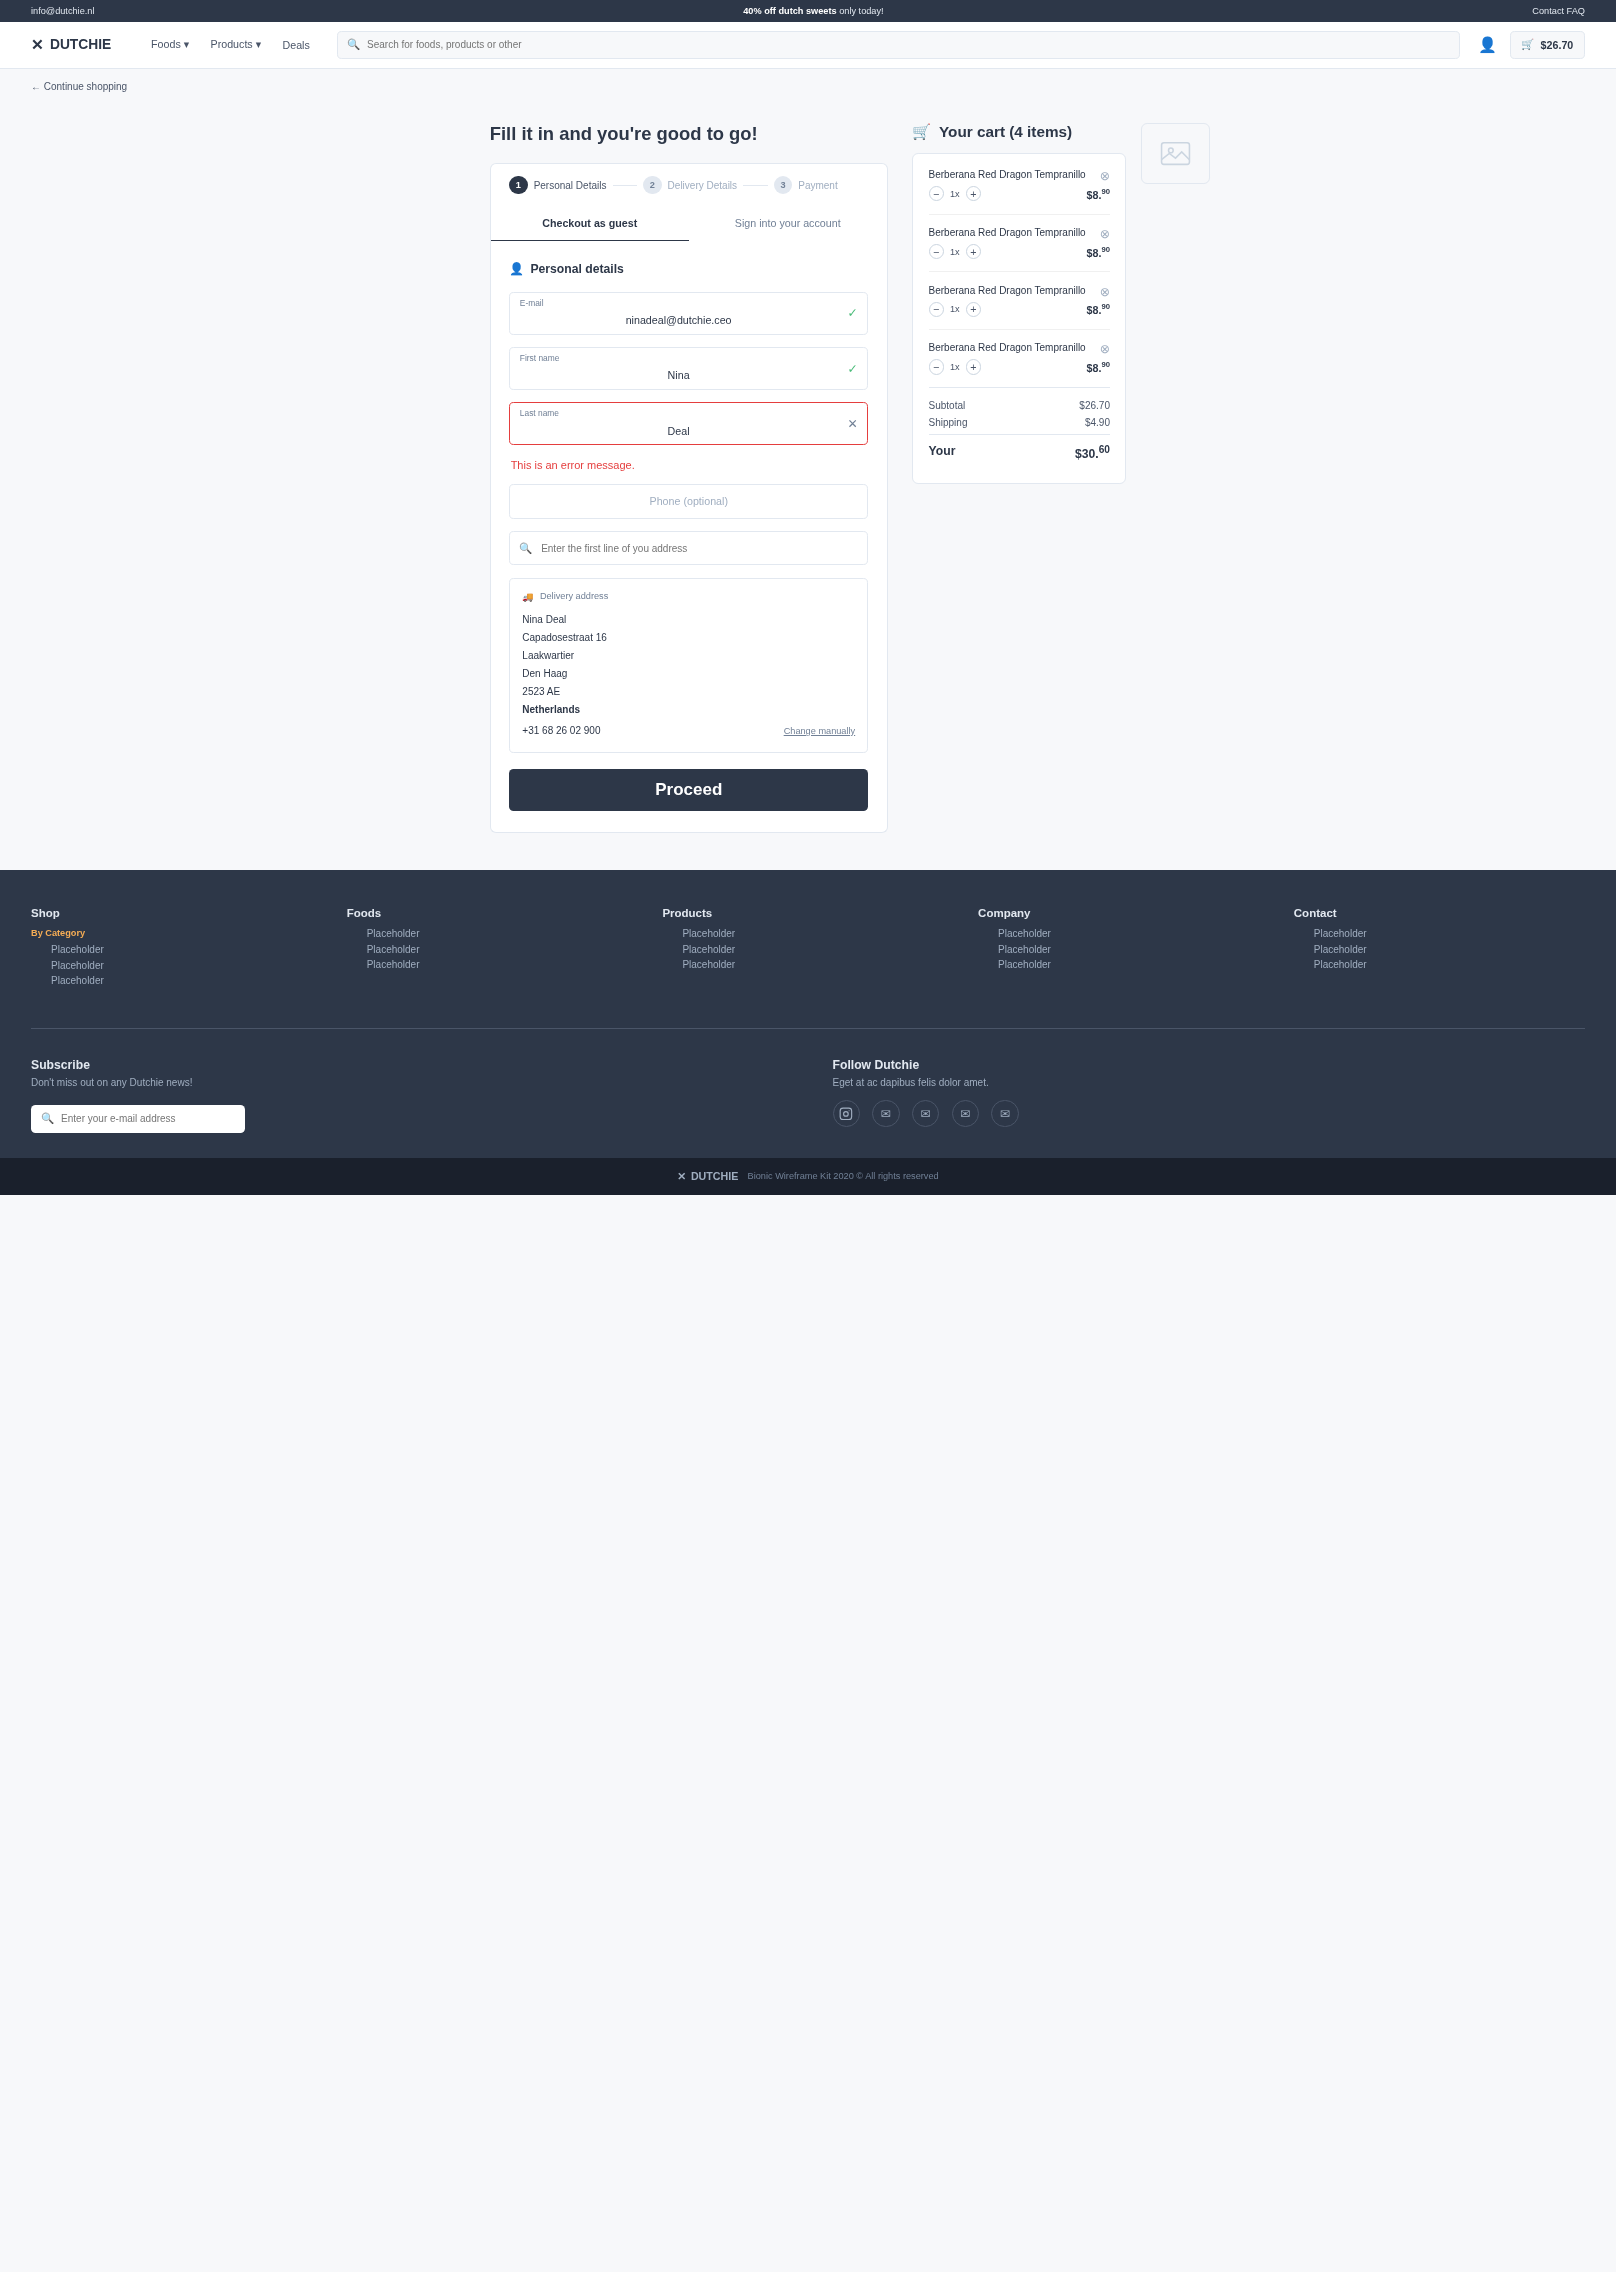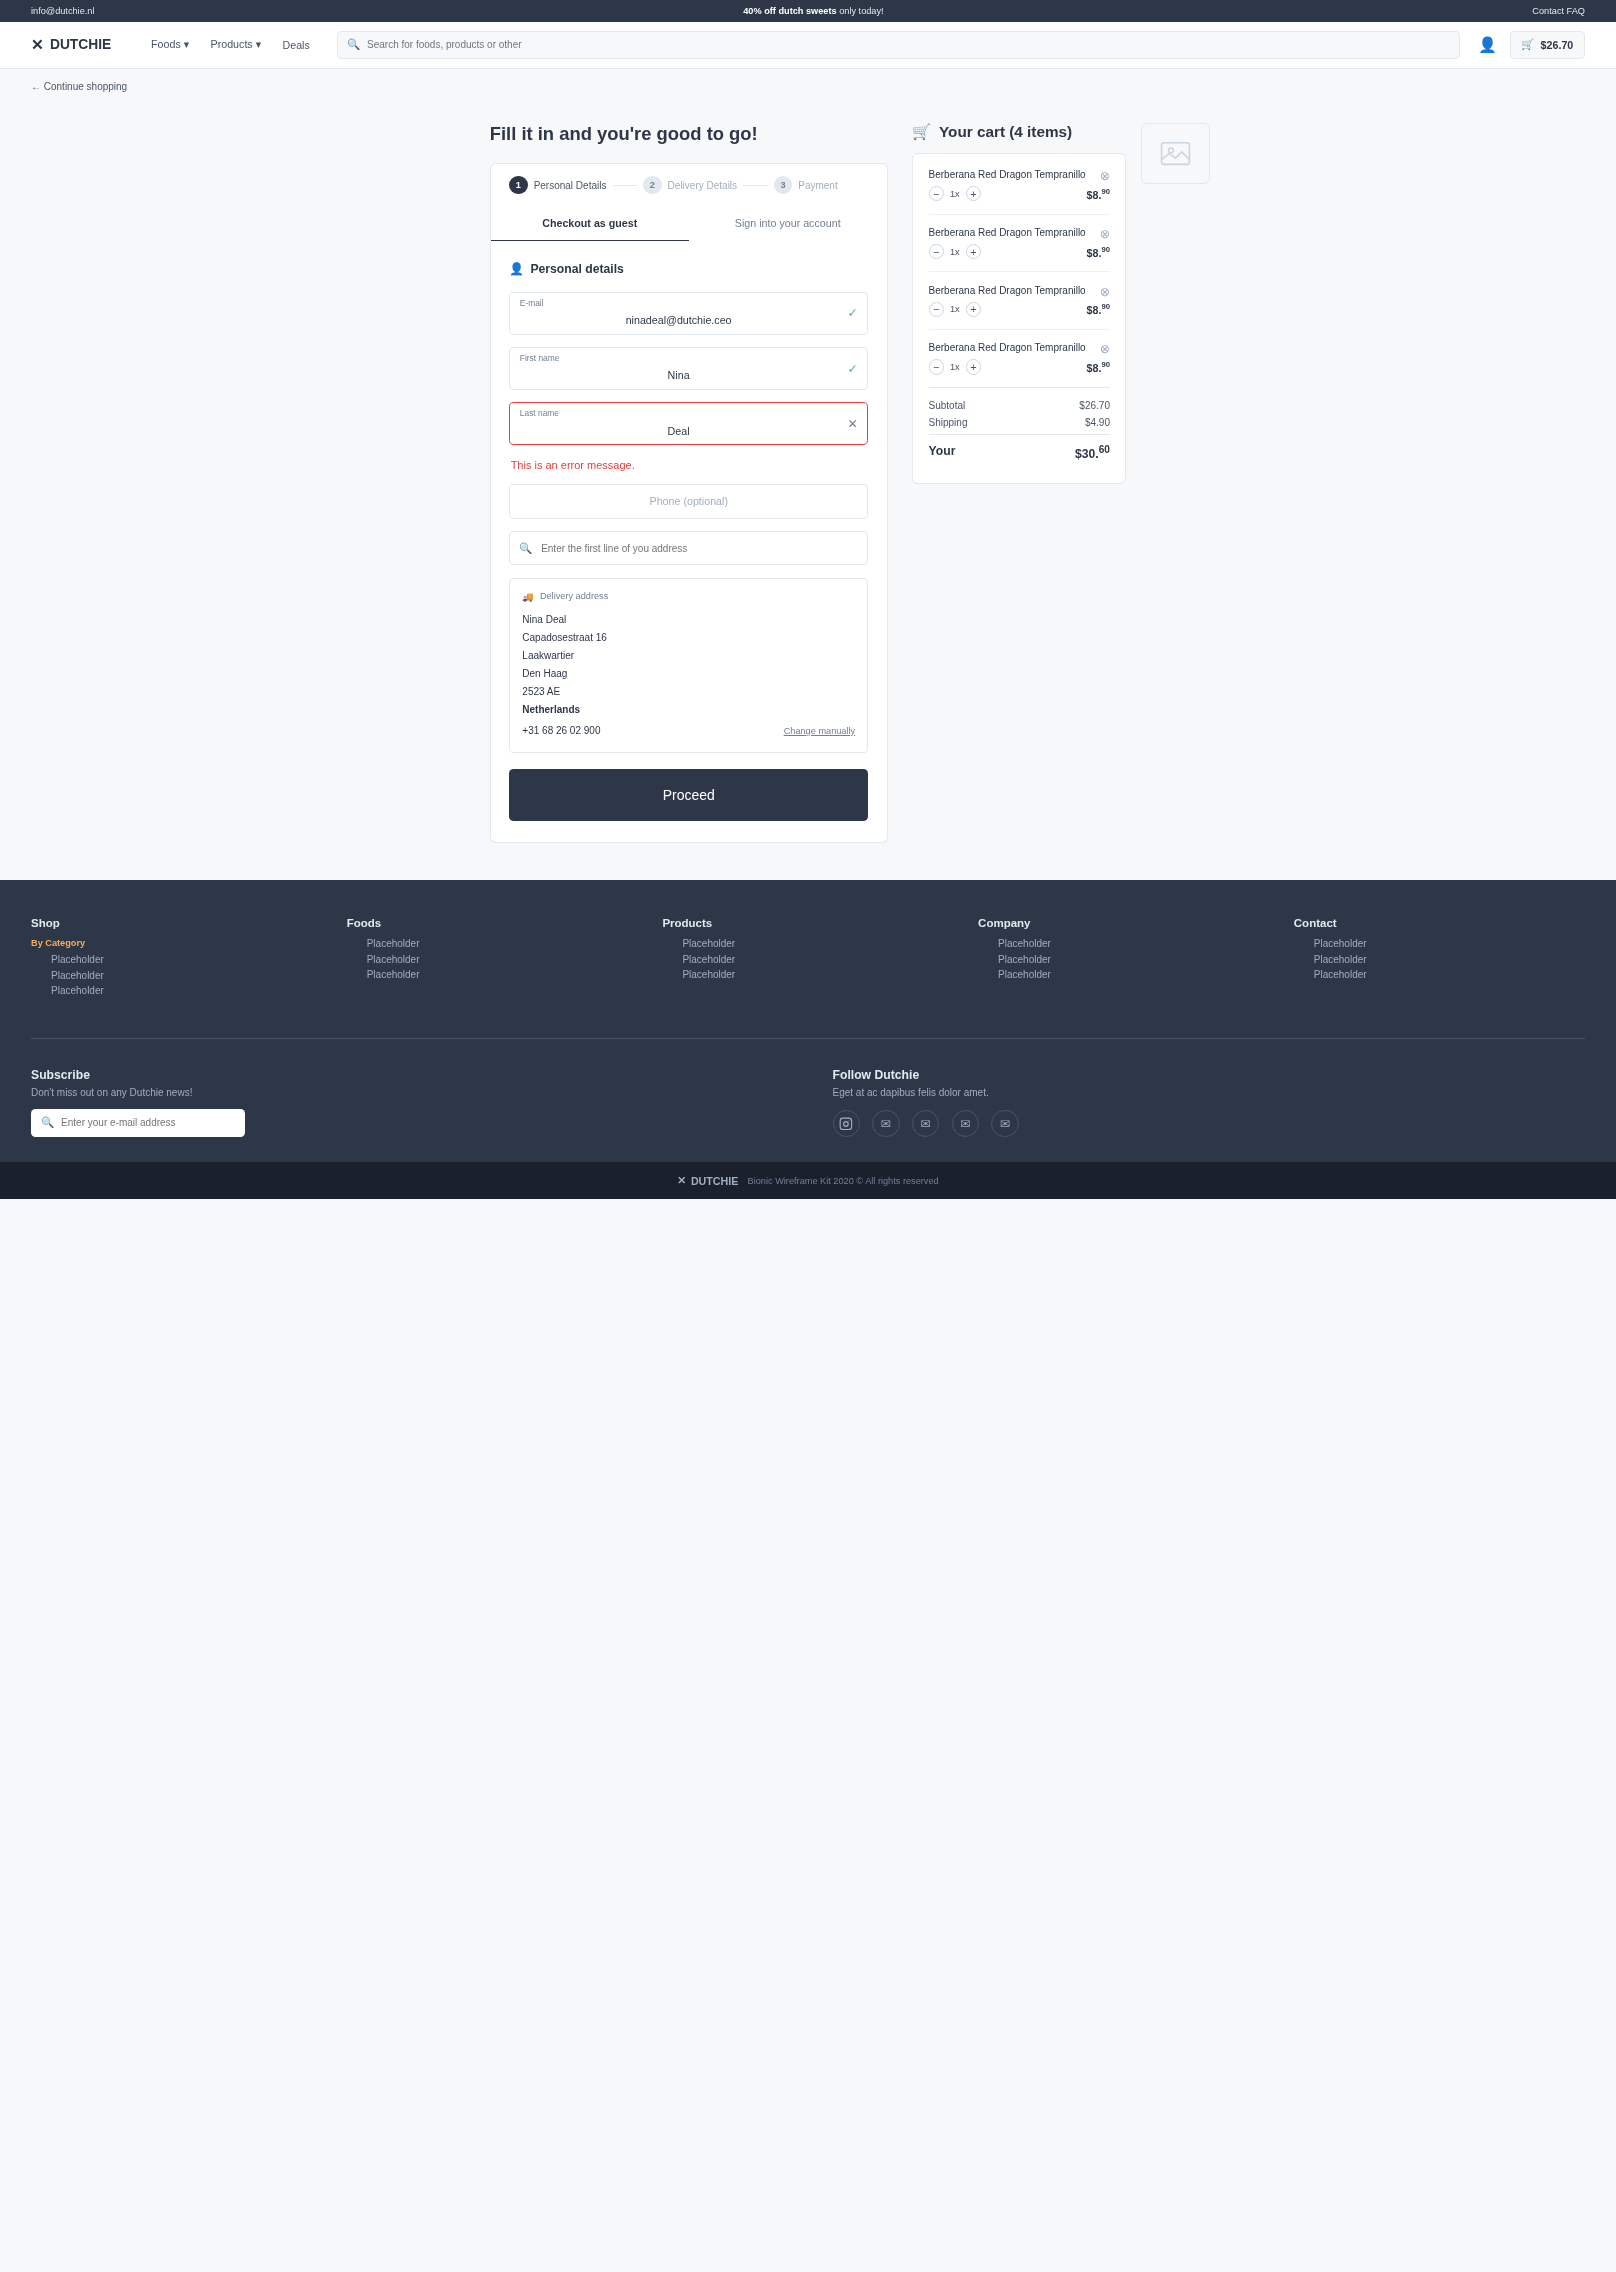--- a/index.html
+++ b/index.html
@@ -66,21 +66,21 @@
     .address-search input { width: 100%; border: 0.8px solid #e2e8f0; border-radius: 4.6px; padding: 10.7px 10.7px 10.7px 31px; font-size: 10px; color: #a0aec0; outline: none; }
     .address-search .search-icon { position: absolute; left: 10.7px; top: 50%; transform: translateY(-50%); color: #a0aec0; }
 
     
     .delivery-box { border: 0.8px solid #e2e8f0; border-radius: 4.6px; padding: 12.2px; background: #fff; margin-bottom: 15.3px; }
     .delivery-box-header { display: flex; align-items: center; gap: 6.1px; font-size: 9.2px; color: #718096; font-weight: 500; margin-bottom: 9.2px; }
     .delivery-box-address { font-size: 10px; color: #2d3748; line-height: 1.8; }
     .change-link { font-size: 9.2px; color: #718096; cursor: pointer; text-decoration: underline; }
 
     
-    .proceed-btn { width: 100%; background: #2d3748; color: #fff; border: none; border-radius: 4.6px; padding: 18px; font-size: 14px; font-weight: 400; cursor: pointer; }
+    .proceed-btn { width: 100%; background: #2d3748; color: #fff; border: none; border-radius: 4.6px; padding: 11px; font-size: 17px; font-weight: 700; cursor: pointer; }
 
     
     .cart-section { width: 214px; flex-shrink: 0; }
     .cart-title { font-size: 15.3px; font-weight: 700; color: #2d3748; margin-bottom: 12.2px; display: flex; align-items: center; gap: 7.7px; }
     .cart-card { background: #fff; border: 0.8px solid #e2e8f0; border-radius: 6.1px; padding: 15.3px; }
     .cart-items { border-bottom: 0.8px solid #e2e8f0; padding-bottom: 12.2px; margin-bottom: 12.2px; }
     .cart-item { display: flex; flex-direction: column; margin-bottom: 12.2px; padding-bottom: 12.2px; border-bottom: 0.8px solid #f0f0f0; position: relative; }
     .cart-item:last-child { margin-bottom: 0; padding-bottom: 0; border-bottom: none; }
     .cart-item-name { font-size: 10px; color: #2d3748; font-weight: 500; margin-bottom: 6.1px; padding-right: 18.4px; }
     .cart-item-row { display: flex; align-items: center; justify-content: space-between; }
@@ -99,21 +99,21 @@
 
     
     .footer { background: #2d3748; color: #a0aec0; padding: 37px 31px 24.5px; }
     .footer-grid { display: grid; grid-template-columns: repeat(5, 1fr); gap: 24.5px; margin-bottom: 37px; }
     .footer-col-title { color: #e2e8f0; font-size: 11.5px; font-weight: 700; margin-bottom: 9.2px; }
     .footer-col-subtitle { color: #f6ad55; font-size: 9.2px; font-weight: 700; margin-bottom: 6.1px; }
     .footer-link { color: #a0aec0; font-size: 10px; margin-bottom: 4.6px; cursor: pointer; display: block; padding-left: 20px; }
     .footer-bottom { border-top: 0.8px solid #4a5568; padding-top: 29px; display: flex; gap: 49px; align-items: flex-start; }
     .footer-subscribe { flex: 1; }
     .footer-subscribe-title { color: #e2e8f0; font-size: 12.2px; font-weight: 700; margin-bottom: 4.6px; }
-    .footer-subscribe-sub { color: #a0aec0; font-size: 10px; margin-bottom: 11px; }
+    .footer-subscribe-sub { color: #a0aec0; font-size: 10px; margin-bottom: 17px; }
     .subscribe-form { display: flex; align-items: center; background: #fff; border-radius: 4.6px; padding: 7.7px 10.7px; gap: 6.1px; max-width: 214px; }
     .subscribe-form input { border: none; outline: none; flex: 1; font-size: 10px; color: #718096; background: transparent; }
     .footer-follow { flex: 1; }
     .footer-follow-title { color: #e2e8f0; font-size: 12.2px; font-weight: 700; margin-bottom: 4.6px; }
     .footer-follow-sub { color: #a0aec0; font-size: 10px; margin-bottom: 12.2px; }
     .social-icons { display: flex; gap: 12.2px; }
     .social-icon { width: 27.5px; height: 27.5px; border: 0.8px solid #4a5568; border-radius: 50%; display: flex; align-items: center; justify-content: center; color: #a0aec0; cursor: pointer; font-size: 12.2px; }
     .footer-copyright { background: #1a202c; color: #718096; text-align: center; padding: 12.2px; font-size: 9.2px; display: flex; align-items: center; justify-content: center; gap: 9.2px; }
     .footer-copyright-logo { display: flex; align-items: center; gap: 4.6px; font-weight: 700; color: #a0aec0; font-size: 10.7px; }
   </style>

